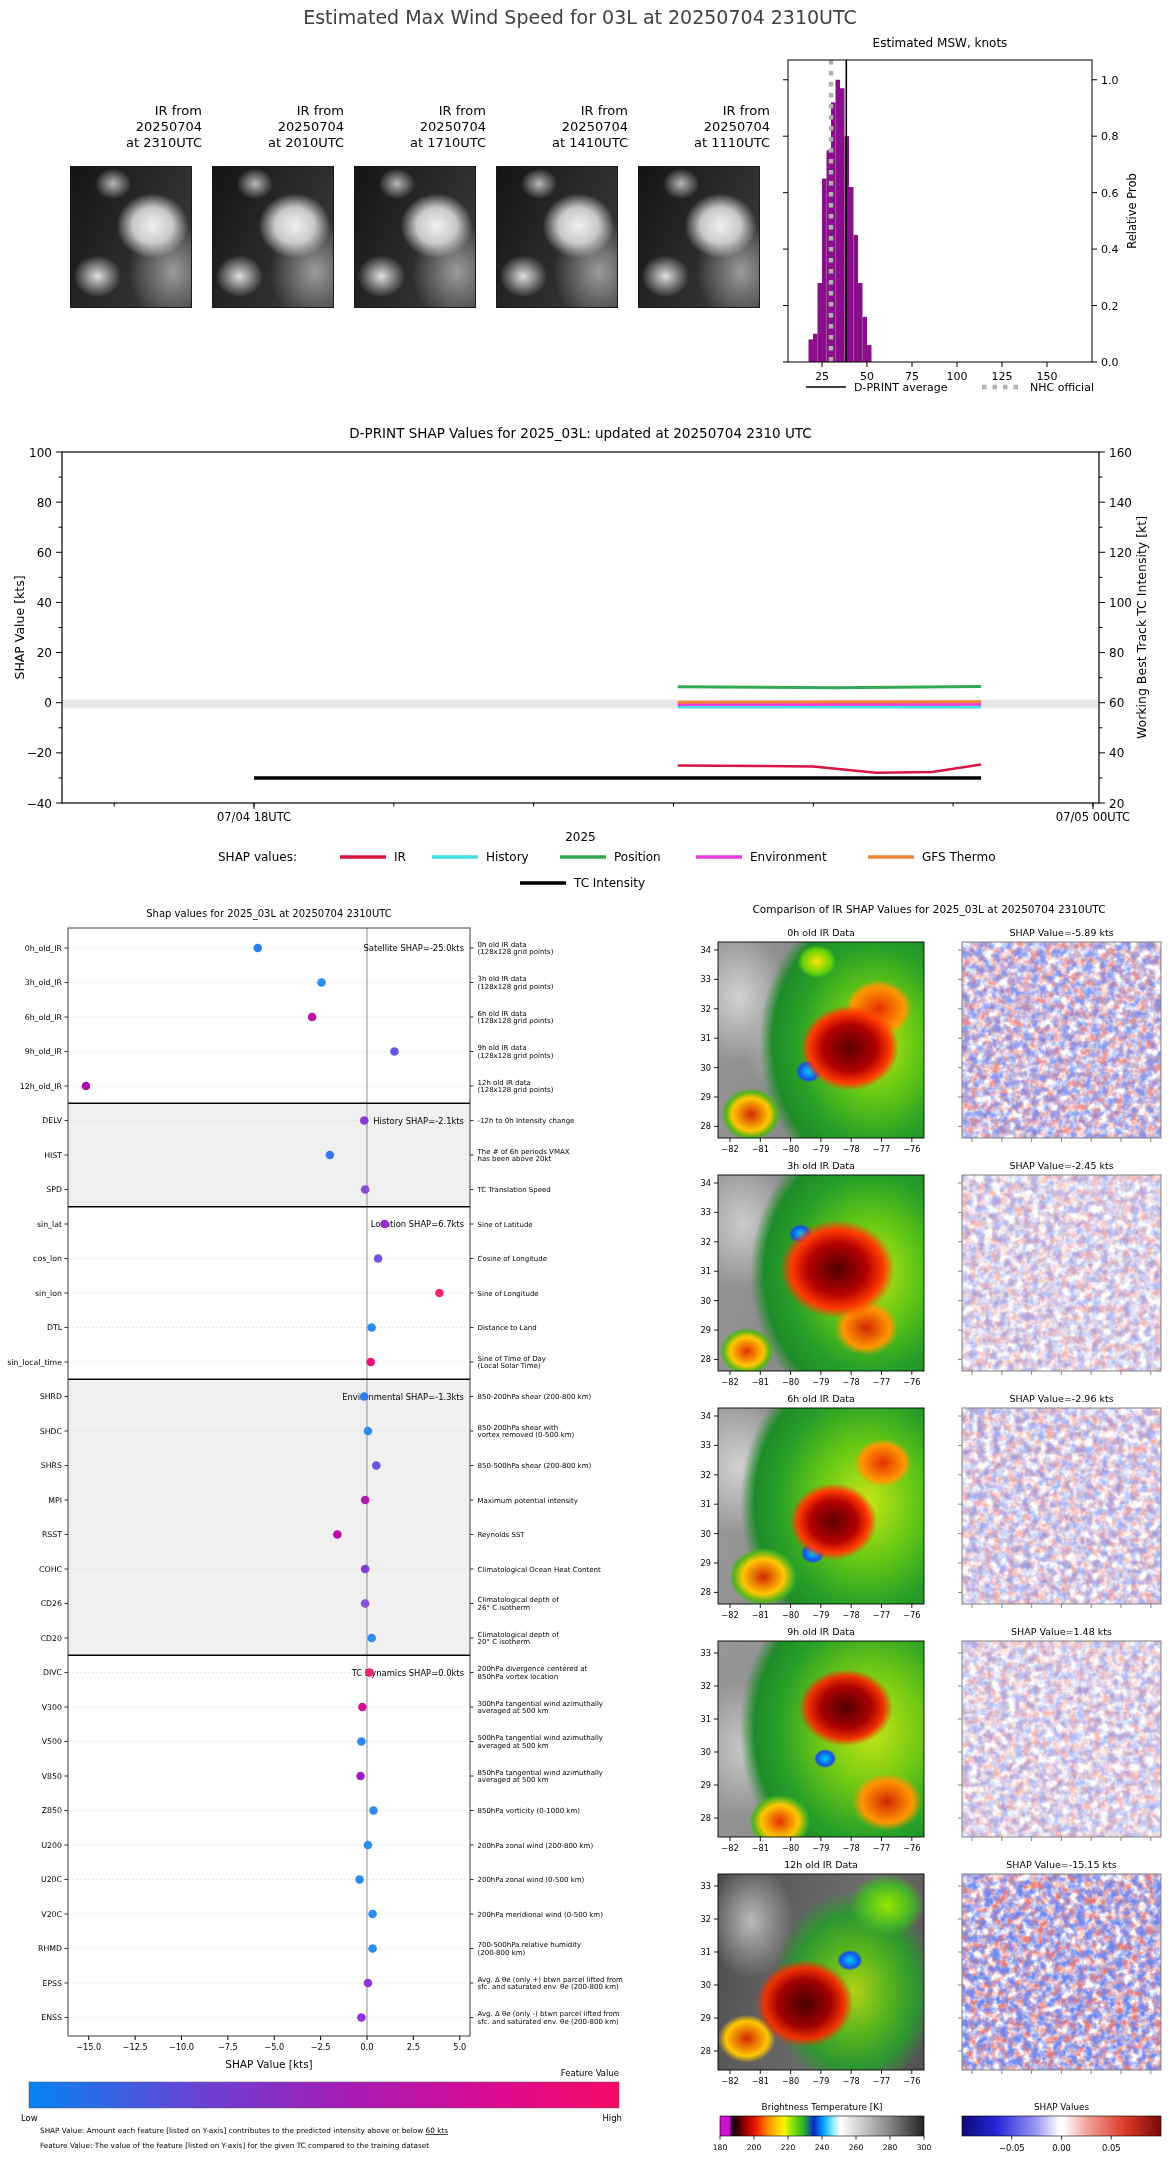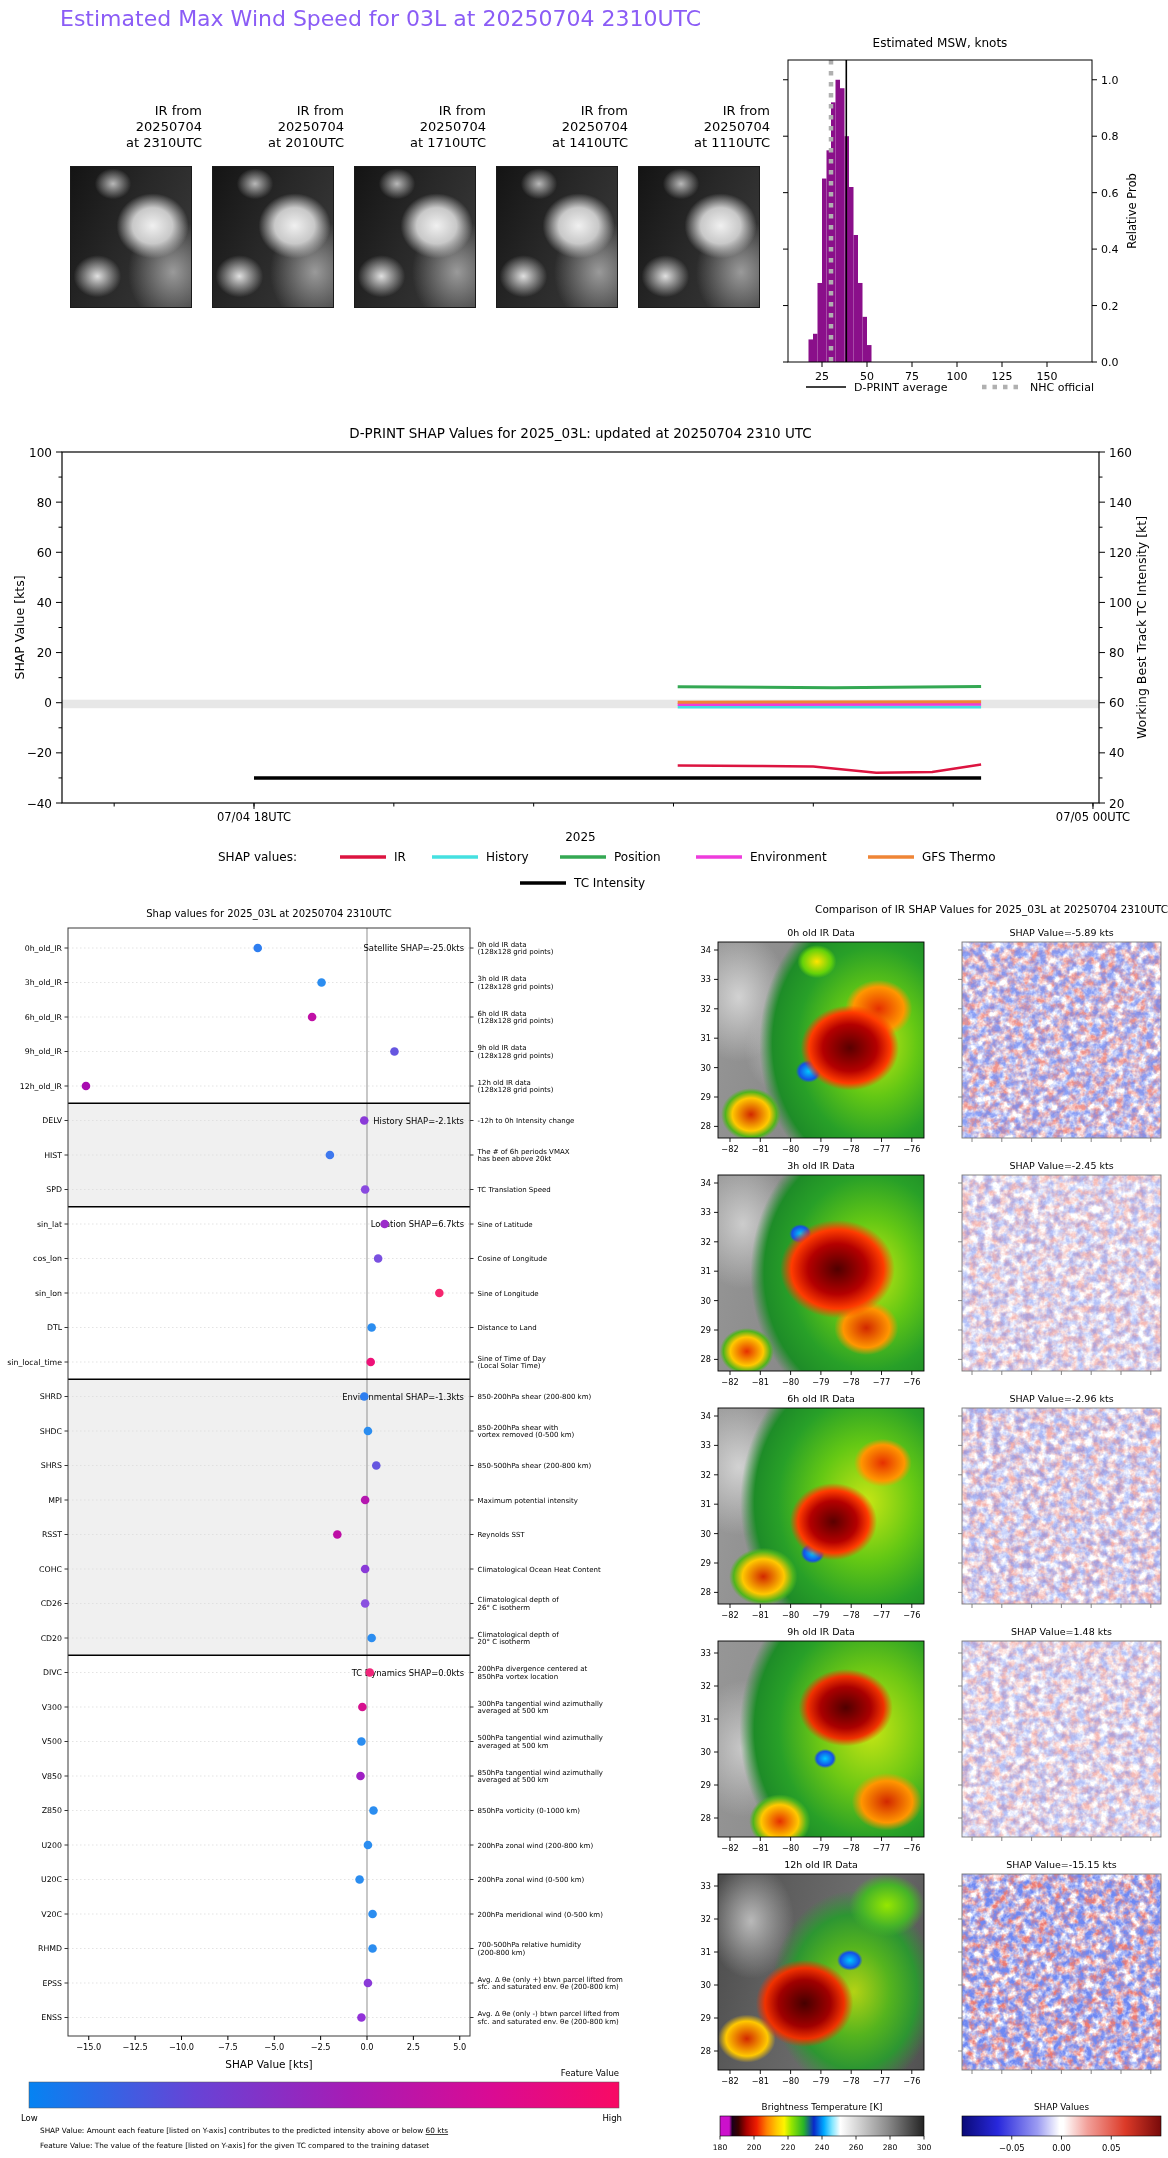--- a/index.html
+++ b/index.html
@@ -1,28 +1,28 @@
 <!DOCTYPE html>
 <html><head>
 <meta charset="utf-8">
 <style>
   html,body{margin:0;padding:0;background:#fff}
   #root{position:relative;width:1168px;height:2158px;background:#fff;font-family:"DejaVu Sans","Liberation Sans",sans-serif;overflow:hidden}
   svg{position:absolute;overflow:visible}
   svg text{font-family:"DejaVu Sans","Liberation Sans",sans-serif;fill:#000}
-  .top-title{position:absolute;left:60px;top:6px;width:1040px;text-align:left;font-size:22px;color:#8b5cf6}
+  .top-title{position:absolute;left:60px;top:6px;width:1040px;text-align:center;font-size:19px;color:#404040}
   .thumb-label{position:absolute;text-align:right;font-size:13px;line-height:16px;color:#000}
   .thumb-img{position:absolute;width:122px;height:142px;border:1px solid #1a1a1a;box-sizing:border-box;
     background:
      radial-gradient(50px 45px at 68% 42%, #f0f0f0 0%, #c8c8c8 40%, rgba(120,120,120,0) 72%),
      radial-gradient(34px 30px at 22% 78%, #e0e0e0 0%, rgba(130,130,130,0) 70%),
      radial-gradient(26px 22px at 35% 12%, #b8b8b8 0%, rgba(100,100,100,0) 70%),
      radial-gradient(60px 70px at 85% 75%, #9a9a9a 0%, rgba(80,80,80,0) 75%),
      linear-gradient(115deg,#141414 0%,#282828 45%,#3c3c3c 100%)}
-  .cmp-title{position:absolute;left:0;top:3px;width:478px;text-align:right;font-size:10.5px;color:#000}
+  .cmp-title{position:absolute;left:0;top:3px;width:478px;text-align:center;font-size:10.5px;color:#000}
   .ir-map,.shap-map{position:absolute}
   .shap-map{background:#fff}
   .irv0{background:
      radial-gradient(26px 22px at 48% 10%, #ffe400 0%, #64d20a 55%, rgba(0,0,0,0) 75%),
      radial-gradient(60px 52px at 64% 54%, #5a0000 0%, #b40000 45%, #ff3c00 68%, rgba(255,120,0,0) 82%),
      radial-gradient(42px 36px at 78% 34%, #e63000 0%, #ff9600 60%, rgba(255,200,0,0) 80%),
      radial-gradient(34px 30px at 16% 88%, #d22800 0%, #ffc800 55%, #50b41e 75%, rgba(0,0,0,0) 88%),
      radial-gradient(16px 14px at 44% 66%, #00c8ff 0%, #1450e6 60%, rgba(0,0,0,0) 80%),
      radial-gradient(120px 150px at 76% 52%, #c8e614 0%, #64c814 35%, #28a028 65%, #1e8c28 85%, rgba(0,0,0,0) 96%),
      radial-gradient(70px 90px at 10% 28%, #d2d2d2 0%, rgba(146,146,146,0) 72%),

